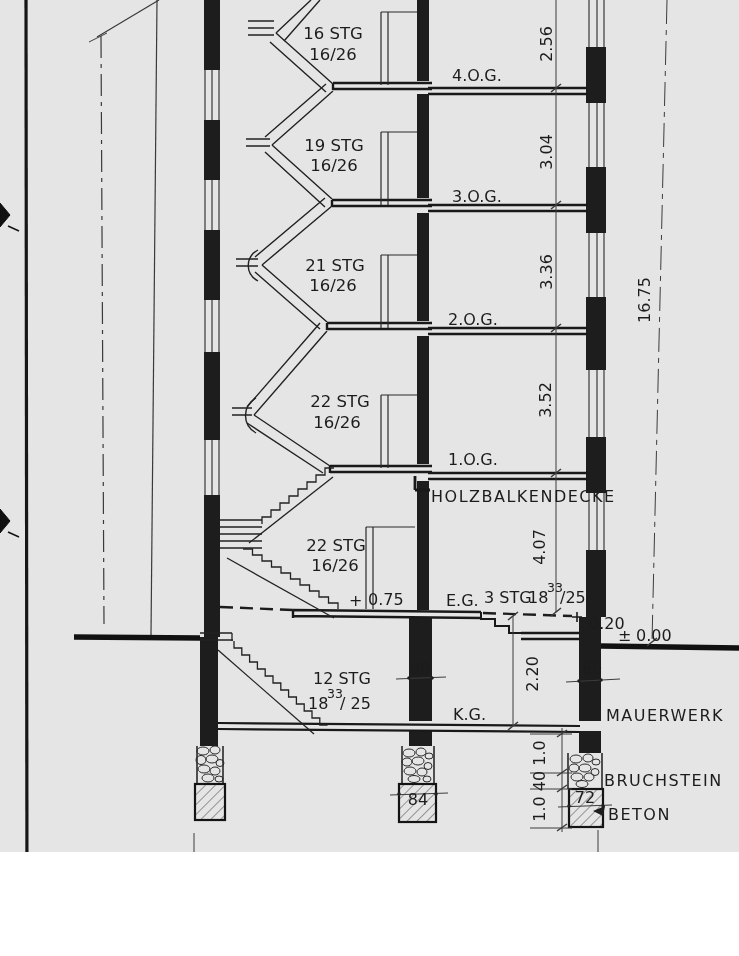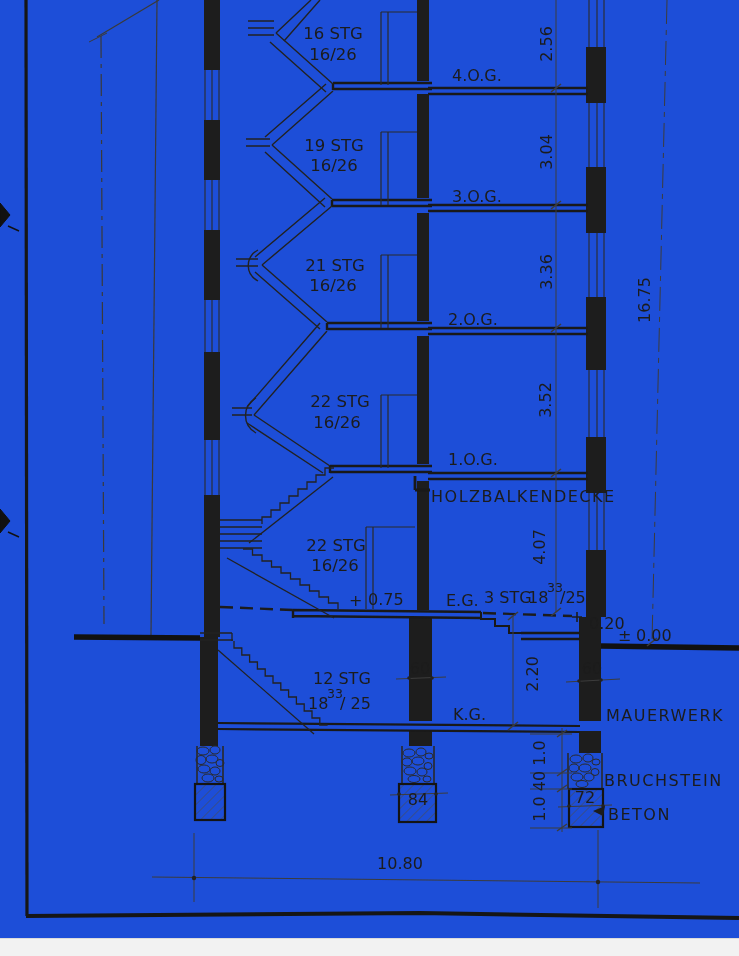--- a/index.html
+++ b/index.html
@@ -1,16 +1,16 @@
 <!DOCTYPE html>
 <html><head>
 <meta charset="utf-8">
 <style>
   html,body{margin:0;padding:0;background:#ffffff;}
-  .page{position:relative;width:739px;height:956px;background:#1d4ed8;overflow:hidden;
+  .page{position:relative;width:739px;height:852px;background:#e5e5e5;overflow:hidden;
         font-family:"DejaVu Sans", sans-serif;}
   svg{position:absolute;left:0;top:0;}
   svg text{fill:#1c1c1c;font-family:"DejaVu Sans", sans-serif;}
   .lbl{font-size:16.5px;}
   .lblS{font-size:16px;}
   .sup{font-size:12.5px;}
   .dim{font-size:16px;}
   .mat{font-size:16px;letter-spacing:1.5px;}
   .bottom-strip{position:absolute;left:0;top:938px;width:739px;height:18px;
                 background:#f2f2f2;border-top:1px solid #dcdcdc;}

